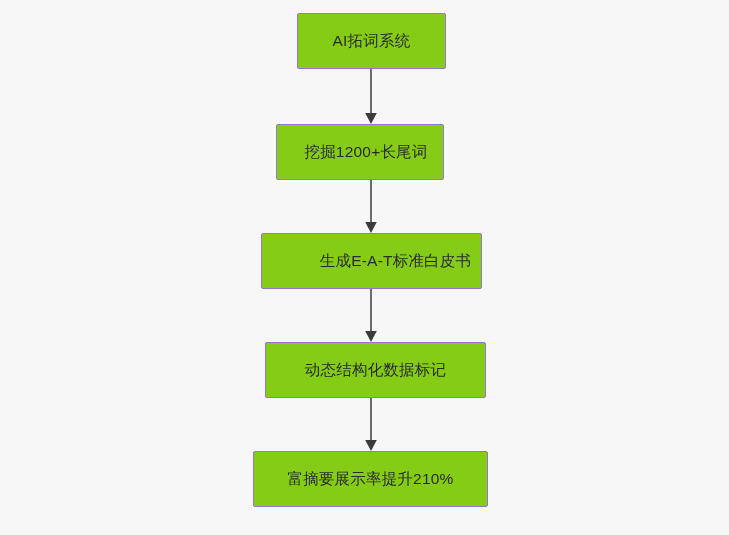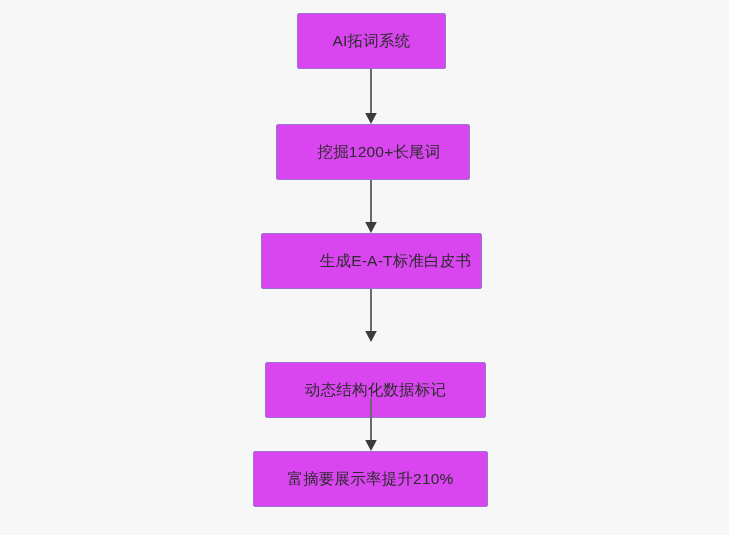--- a/index.html
+++ b/index.html
@@ -15,21 +15,21 @@
   }
   #flowchart-canvas {
     position: relative;
     width: 729px;
     height: 535px;
   }
   .node {
     position: absolute;
     box-sizing: border-box;
     height: 56px;
-    background: #d946ef;
+    background: #84cc16;
     border: 1.6px solid #9a74d4;
     border-radius: 2px;
     display: flex;
     align-items: center;
     justify-content: center;
   }
   .node-label {
     font-size: 15.5px;
     line-height: 1;
     color: #2b2b2b;
@@ -45,23 +45,23 @@
     stroke: #6b6b6b;
     stroke-width: 2;
     fill: none;
   }
   .edge-arrowhead {
     fill: #3b3b3b;
   }
 
   
   #node-1 { left: 297px; top: 13px;  width: 149px; }
-  #node-2 { left: 276px; top: 124px; width: 194px; padding-left: 12px; }
+  #node-2 { left: 276px; top: 124px; width: 168px; padding-left: 12px; }
   #node-3 { left: 261px; top: 233px; width: 221px; padding-left: 48px; }
-  #node-4 { left: 265px; top: 342px; width: 221px; margin-top: 20px; }
+  #node-4 { left: 265px; top: 342px; width: 221px; }
   #node-5 { left: 253px; top: 451px; width: 235px; }
 
   
   #edge-1 { left: 362px; top: 69px;  width: 18px; height: 55px; }
   #edge-2 { left: 362px; top: 180px; width: 18px; height: 53px; }
   #edge-3 { left: 362px; top: 289px; width: 18px; height: 53px; }
   #edge-4 { left: 362px; top: 398px; width: 18px; height: 53px; }
 </style>
 </head>
 <body>

